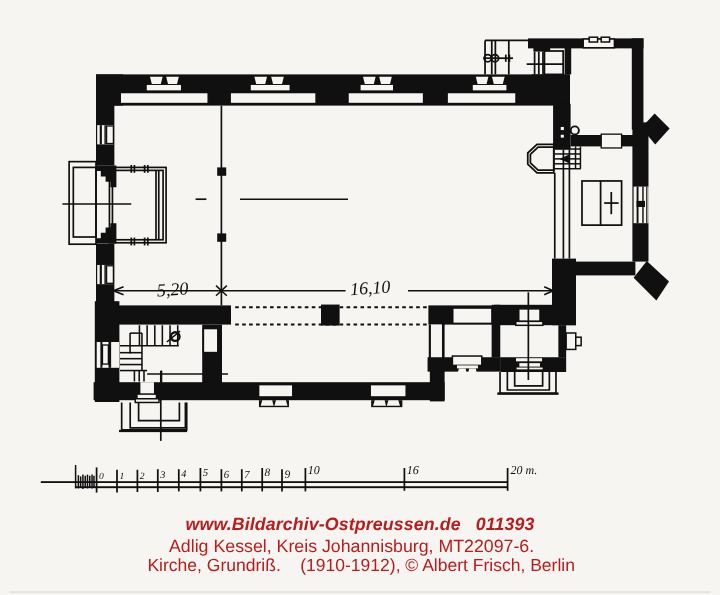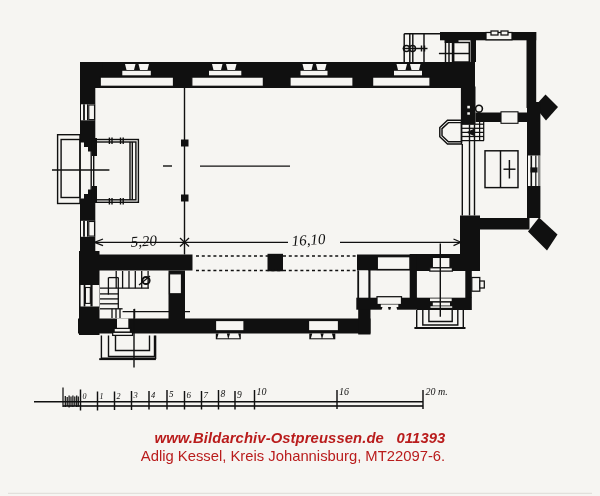--- a/index.html
+++ b/index.html
@@ -407,13 +407,14 @@
   </g>
   </g>
 
   <rect x="8" y="492.8" width="584" height="1.1" fill="#c9c7c1" opacity="0.5"></rect>
 </svg>
 
 <div class="cap" style="top:429.5px;font-size:14.8px;font-weight:bold;font-style:italic;letter-spacing:0.1px;">www.Bildarchiv-Ostpreussen.de&nbsp;&nbsp;&nbsp;011393</div>
 
 <div class="cap" style="top:447.5px;left:-7px;font-size:14.8px;">Adlig Kessel, Kreis Johannisburg, MT22097-6.</div>
 
+<div class="cap" style="top:464px;left:1px;font-size:14.6px;">Kirche, Grundriß.&nbsp;&nbsp;&nbsp;&nbsp;(1910-1912), © Albert Frisch, Berlin</div>
 </div>
 
 </body></html>

